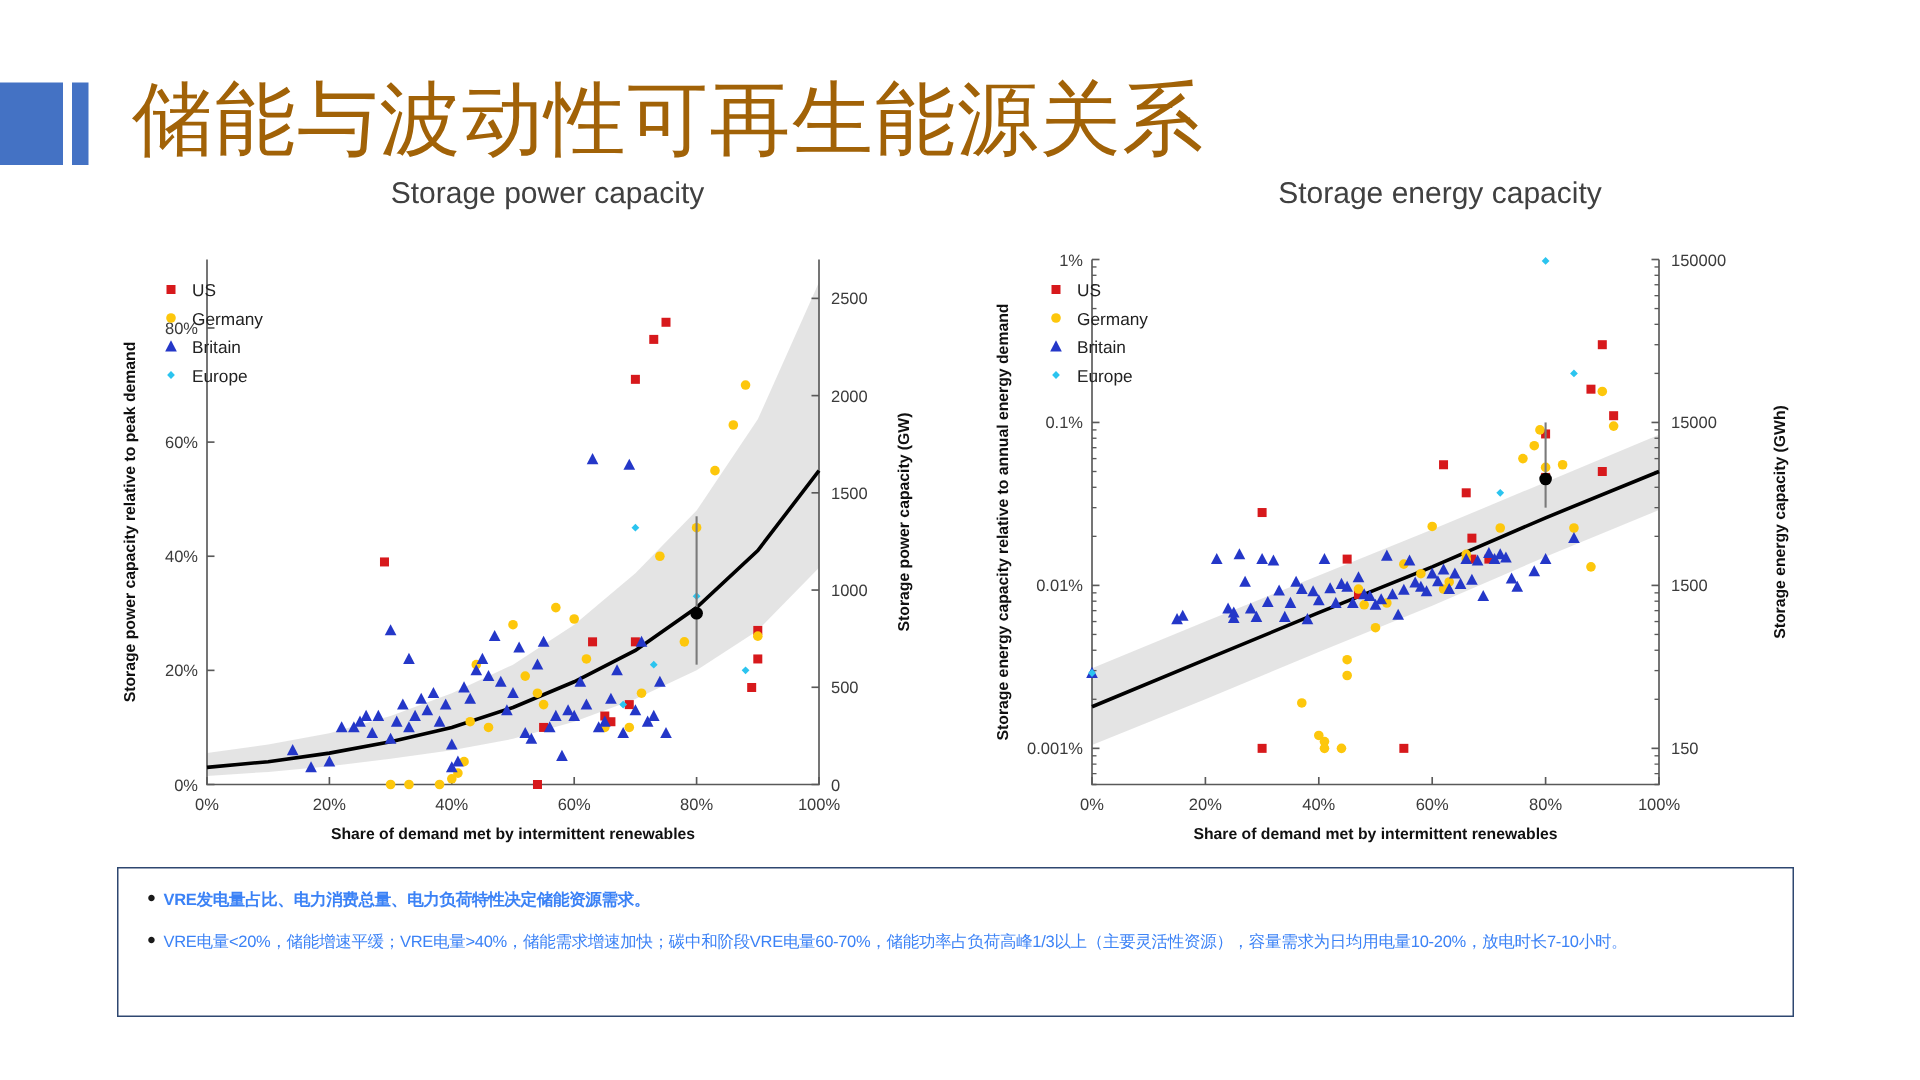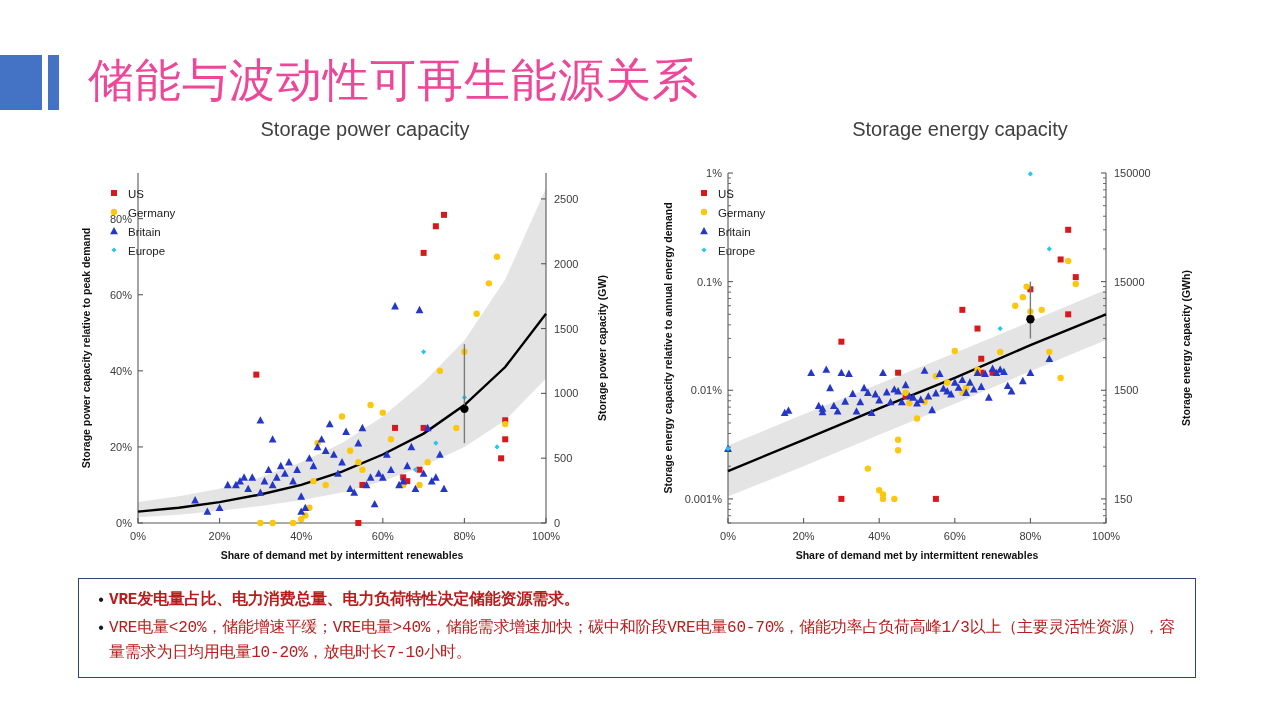--- a/index.html
+++ b/index.html
@@ -8,21 +8,21 @@
     font-family:"Liberation Sans", sans-serif;
     -webkit-font-smoothing:antialiased;
   }
   .slide{position:relative;width:1280px;height:720px;}
 
   
   .title-accent-wide{position:absolute;left:0;top:55px;width:42px;height:55px;background:#4472C4;}
   .title-accent-thin{position:absolute;left:48px;top:55px;width:11px;height:55px;background:#4472C4;}
   .slide-title{
     position:absolute;left:88px;top:50px;
-    font-size:46px;line-height:60px;color:#ec4899;font-weight:400;
+    font-size:54px;line-height:60px;color:#a16207;font-weight:400;
     letter-spacing:1px;white-space:nowrap;
   }
 
   
   .chart-wrap{position:absolute;top:118px;height:440px;}
   #chart-left{left:70px;width:560px;}
   #chart-right{left:650px;width:600px;}
   .chart-title{
     text-align:center;font-size:20px;color:#404040;font-weight:400;
     margin:0 0 4px 0;
@@ -41,21 +41,21 @@
   .errbar{stroke:#7a7a7a;stroke-width:1.4;}
 
   
   .notebox{
     position:absolute;left:78px;top:578px;width:1118px;height:100px;
     border:1.5px solid #2E4770;background:#ffffff;box-sizing:border-box;
   }
   .note-list{margin:0;padding:9px 14px 0 14px;}
   .note-item{display:flex;align-items:flex-start;margin-bottom:3px;}
   .bullet{width:16px;flex:0 0 16px;font-size:16px;line-height:24px;color:#1a1a1a;text-align:center;}
-  .note-text{font-size:16px;line-height:25px;color:#b91c1c;letter-spacing:-0.2px;font-family:Liberation Mono, monospace;}
+  .note-text{font-size:11px;line-height:25px;color:#3b82f6;letter-spacing:-0.2px;}
   .note-text.bold{font-weight:bold;}
 </style>
 </head>
 <body>
 
 <div class="slide">
 
   <div class="title-accent-wide"></div>
   <div class="title-accent-thin"></div>
   <div class="slide-title">储能与波动性可再生能源关系</div>

